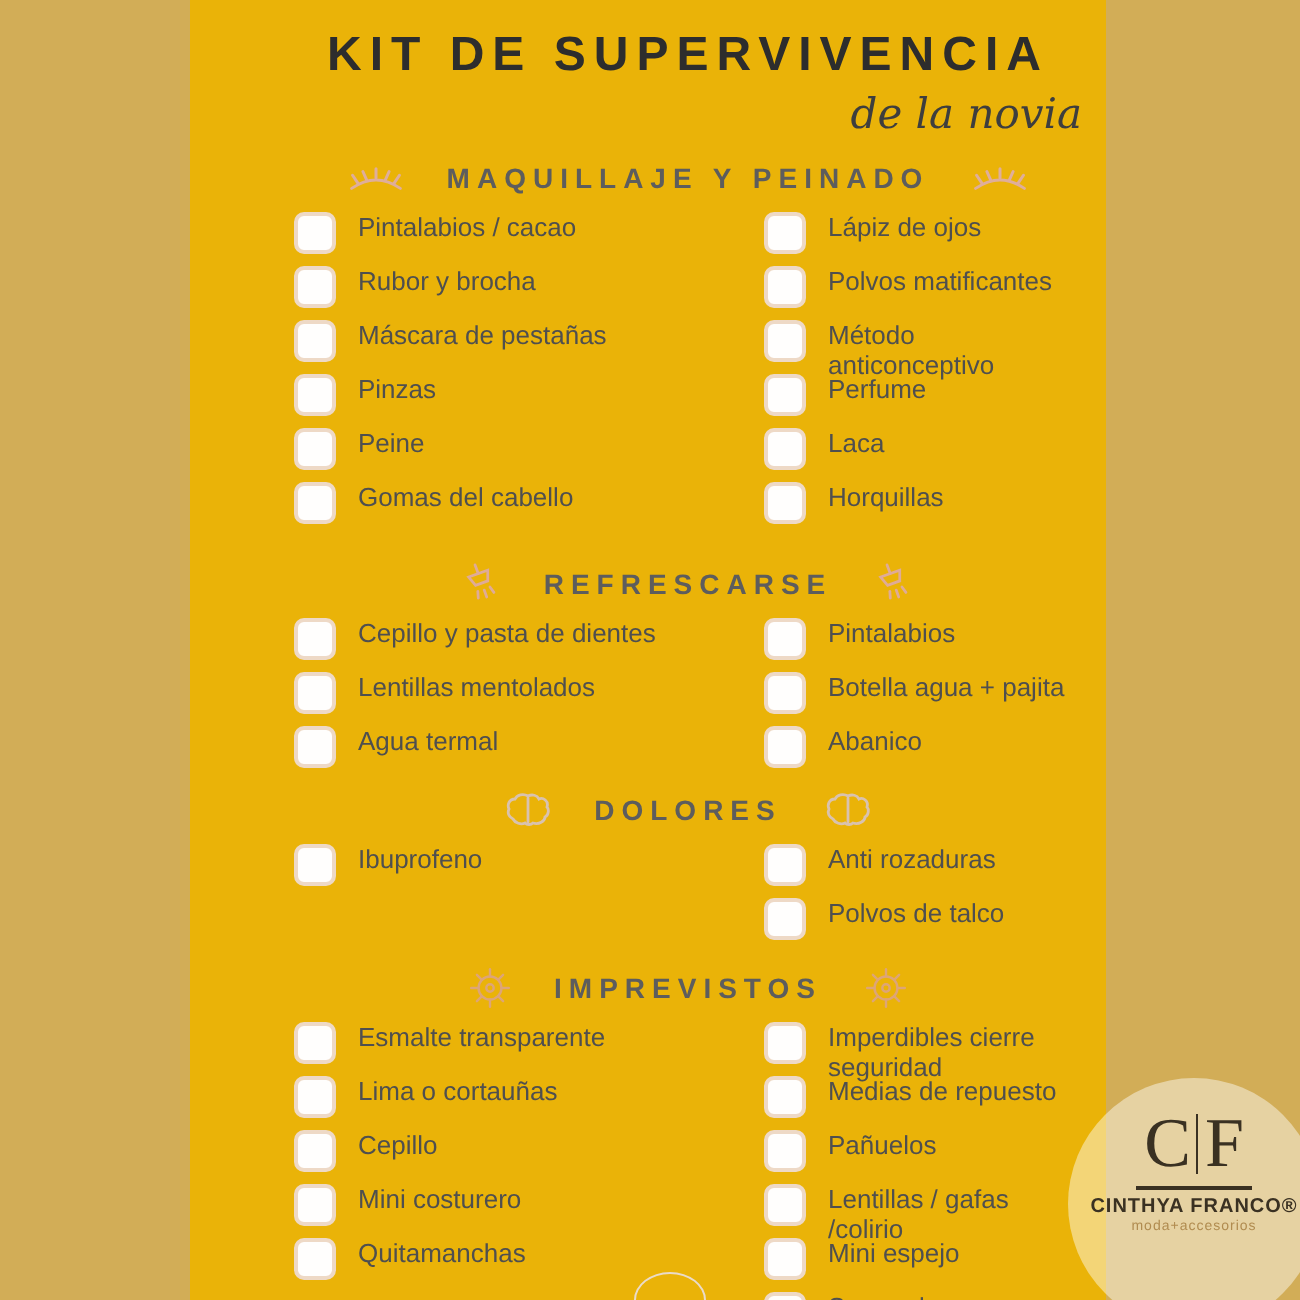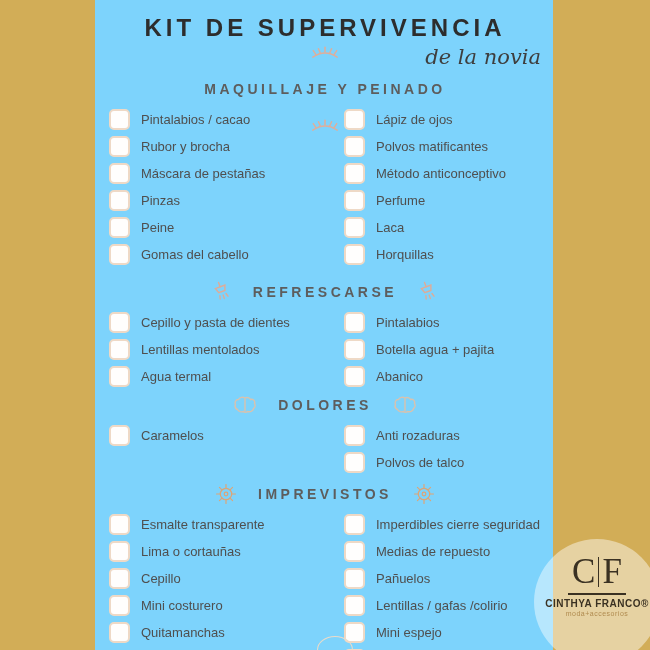--- a/index.html
+++ b/index.html
@@ -1,34 +1,34 @@
 <!DOCTYPE html>
 <html><head>
 <meta charset="utf-8">
 <style>
   html,body{margin:0;padding:0;}
   body{width:650px;height:650px;font-family:"Liberation Sans",sans-serif;}
   .stage{position:relative;width:650px;height:650px;background:#d2ad57;overflow:hidden;}
-  .card{position:absolute;left:95px;top:0;width:458px;height:650px;background:#7dd3fc;
-        box-sizing:border-box;padding:12px 12px 0 14px;}
+  .card{position:absolute;left:95px;top:0;width:458px;height:650px;background:#eab308;
+        box-sizing:border-box;padding:12px 12px 0 52px;}
   .title{margin:2px 0 0;text-align:center;font-size:24px;font-weight:600;letter-spacing:4px;
          color:#2d2d2d;font-family:"Liberation Sans",sans-serif;}
   .subtitle{margin:3px 0 0;text-align:right;font-size:21px;font-style:italic;
             font-family:"DejaVu Serif",serif;color:#3e3e3e;}
   .sec-head{display:flex;align-items:center;justify-content:center;gap:20px;height:24px;}
   .sec-head h2{margin:0;font-size:14px;font-weight:bold;letter-spacing:3.5px;color:#5d5d5d;}
   .sec-icon{display:inline-flex;align-items:center;justify-content:center;}
-  .sh-1{margin-top:8px;flex-direction:column;}
+  .sh-1{margin-top:8px;}
   .sh-2{margin-top:12px;}
   .sh-3{margin-top:3px;}
   .sh-4{margin-top:6px;}
   .grid{display:flex;margin-top:5px;}
   .colL{width:235px;}
   .colR{flex:1;}
-  .item{height:27px;display:flex;align-items:center;}
+  .item{height:27px;display:flex;}
   .cb{width:17px;height:17px;border:2px solid #eed9c6;border-radius:5px;background:#fffefd;
       flex:0 0 auto;}
   .lbl{margin-left:11px;font-size:13px;color:#4f4f4f;}
   .cut-arc{position:absolute;left:222px;bottom:-14px;width:34px;height:26px;border:1.5px solid #eadbc9;
            border-radius:50%;}
   .logo{position:absolute;left:534px;top:539px;width:126px;height:126px;border-radius:50%;
         background:rgba(255,255,255,0.45);text-align:center;box-sizing:border-box;padding-top:15px;}
   .cf{display:flex;align-items:center;justify-content:center;font-family:"Liberation Serif",serif;
       font-size:35px;color:#3a3122;line-height:1;}
   .cf-div{display:inline-block;width:1px;height:30px;background:#3a3122;margin:0 3px;}
@@ -189,21 +189,21 @@
         <svg width="26" height="21" viewBox="0 0 26 20" fill="none" stroke="#d9c2ae" stroke-width="1.4" stroke-linecap="round">
           <path d="M13 2.5 C10.5 1 7.5 2 6.5 4 C3.5 4 2.5 7 3.5 9 C2.5 11 3.5 13 5.5 14 C6.5 16 9.5 17 11.5 16 C12.5 17 14.5 17 15.5 16 C18.5 17 21.5 15 21.5 13 C23.5 12 23.5 9 22.5 8 C23.5 5 20.5 3 18.5 4 C17.5 2 15 1.5 13 2.5 Z"></path>
           <path d="M13 3.5 L13 15.5"></path>
         </svg>
       </span>
     </div>
     <div class="grid">
       <div class="colL">
         <div class="item">
             <span class="cb"></span>
-            <span class="lbl">Caramelos</span>
+            <span class="lbl">Ibuprofeno</span>
           </div>
       </div>
       <div class="colR">
         <div class="item">
             <span class="cb"></span>
             <span class="lbl">Anti rozaduras</span>
           </div>
         <div class="item">
             <span class="cb"></span>
             <span class="lbl">Polvos de talco</span>

